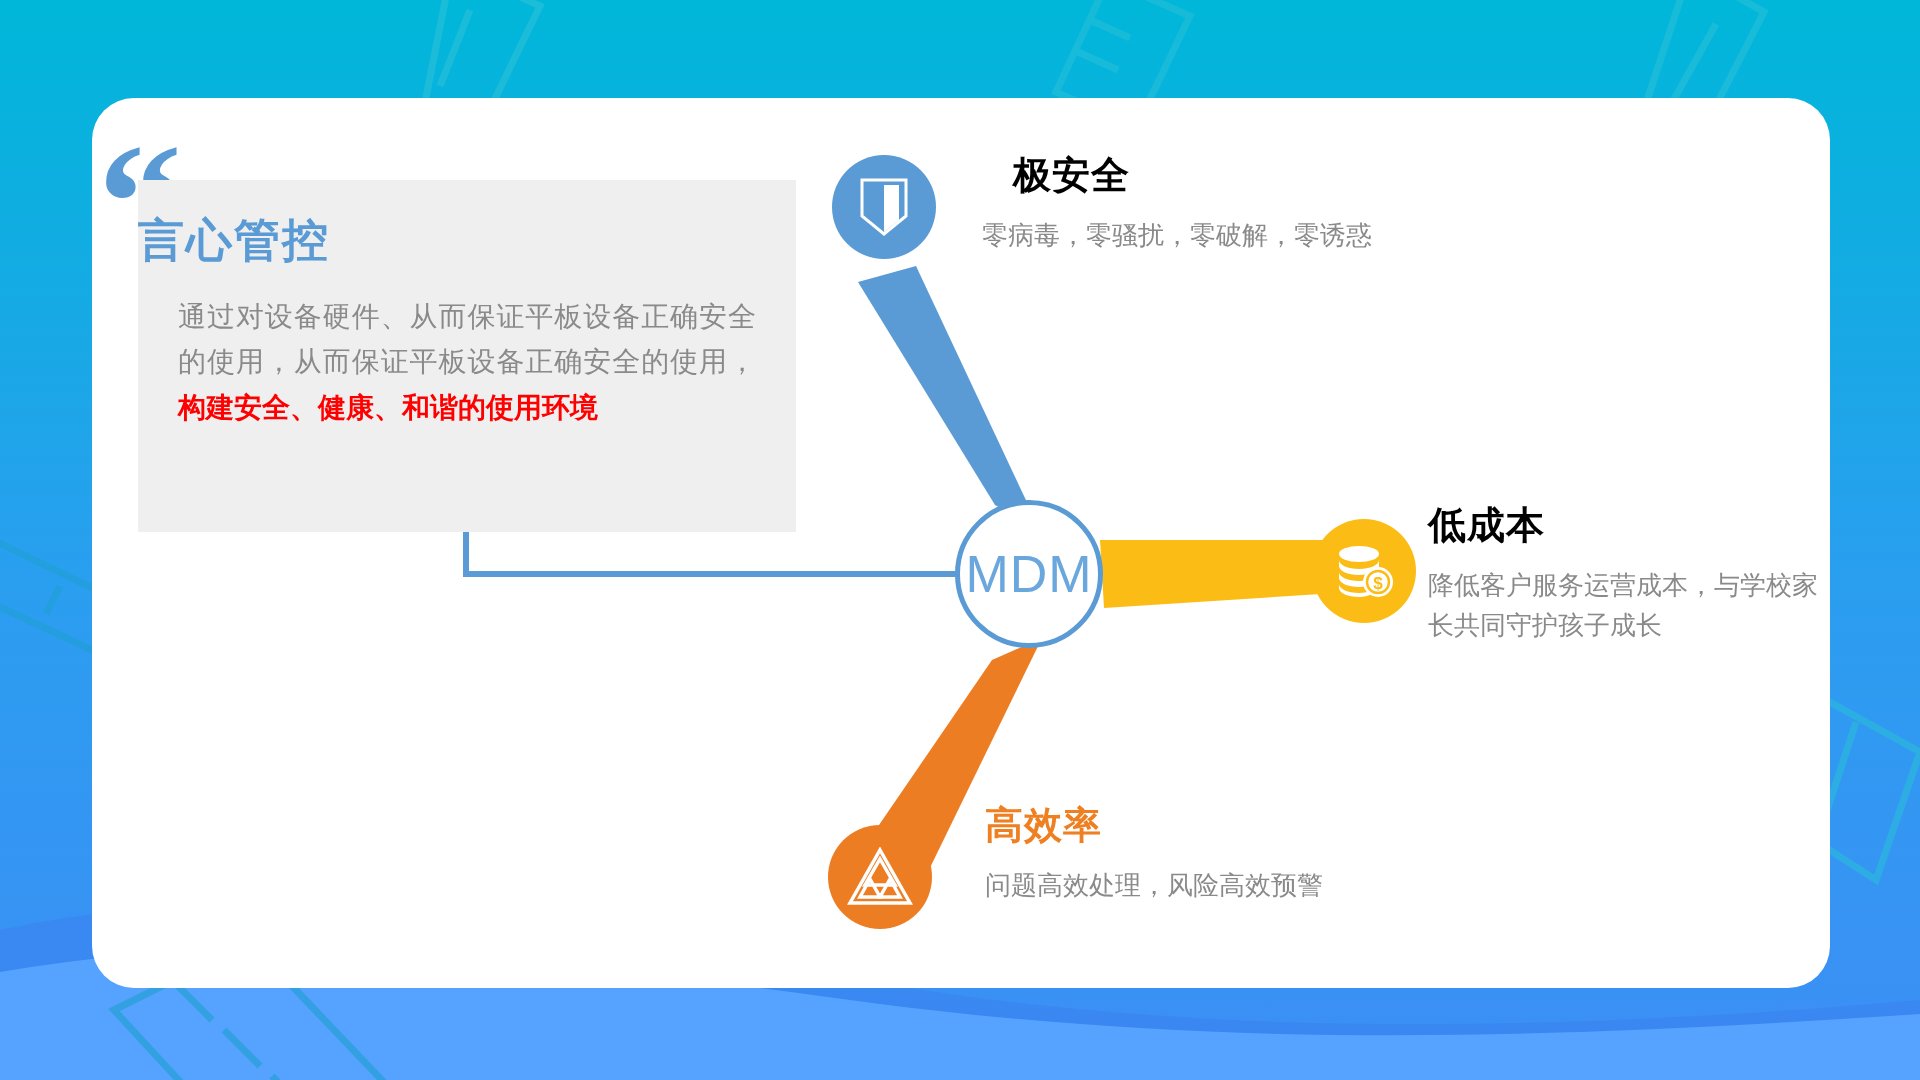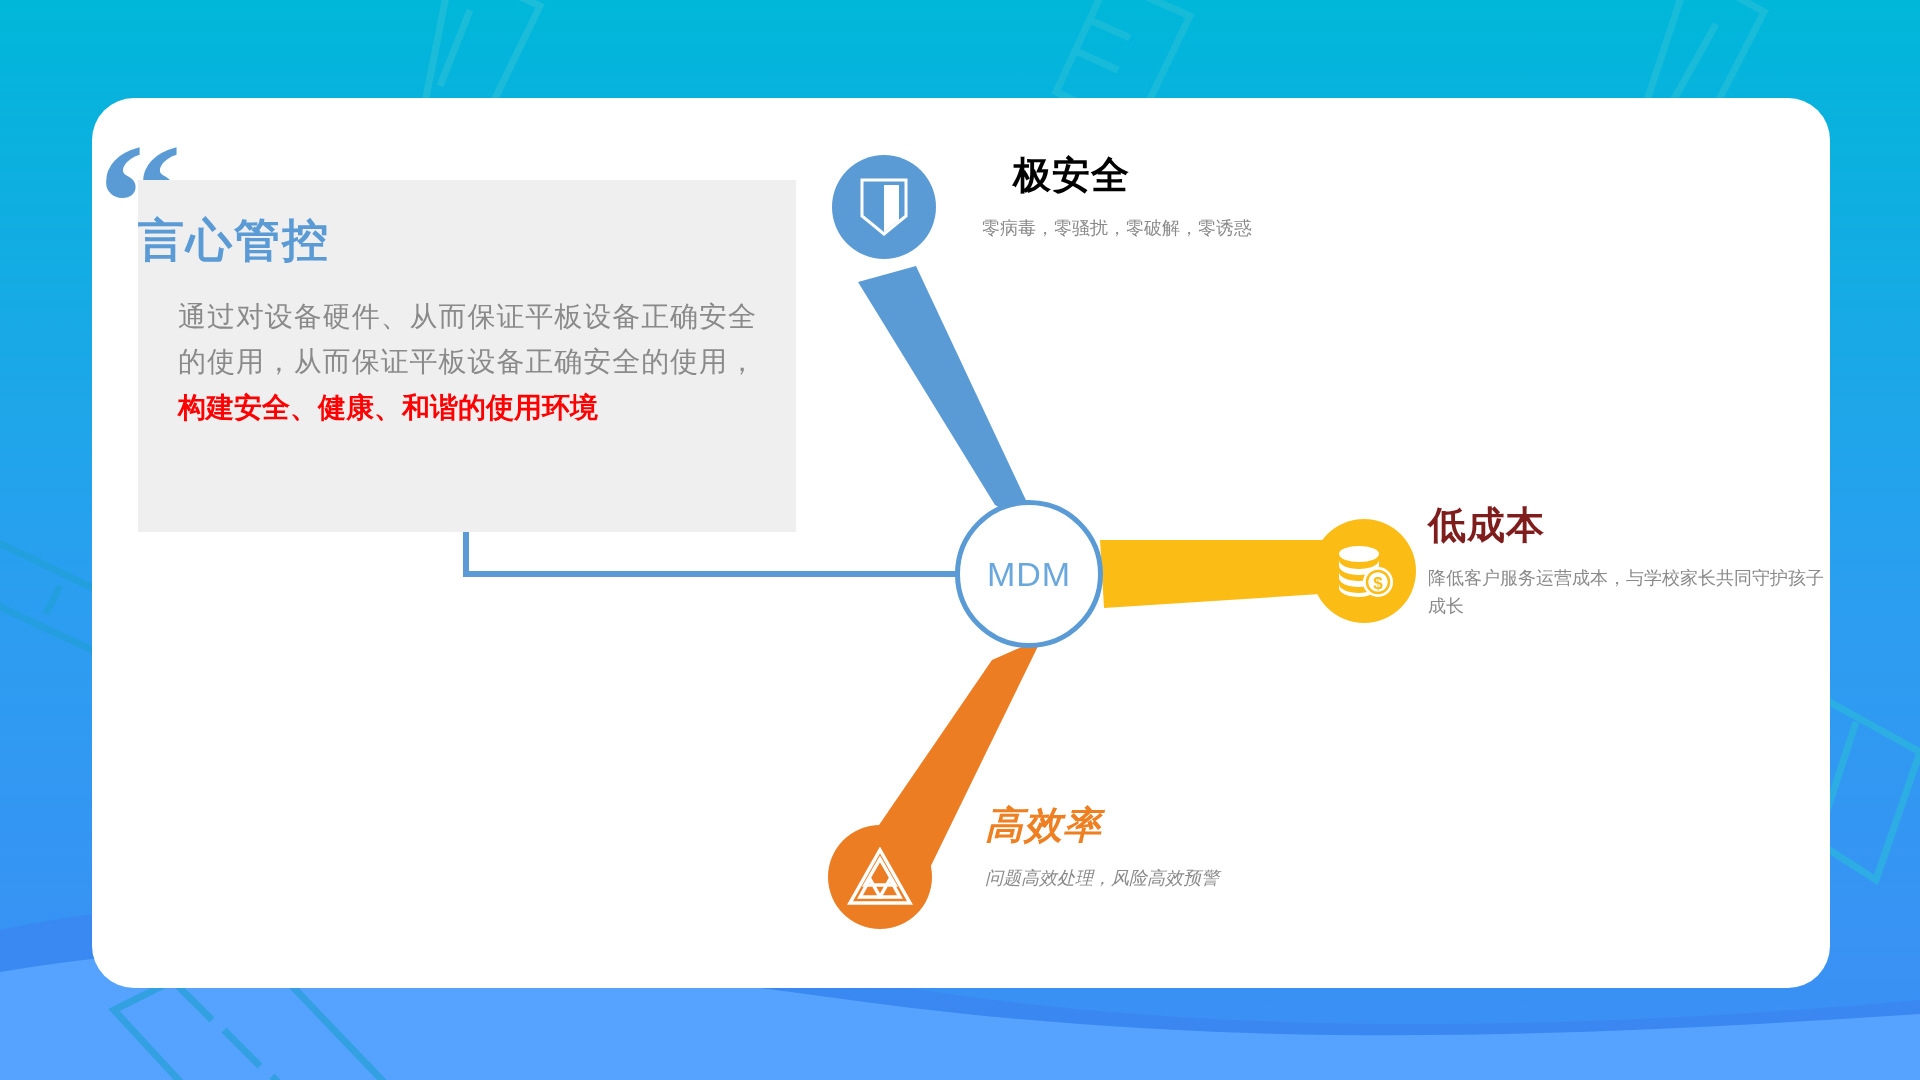--- a/index.html
+++ b/index.html
@@ -42,44 +42,44 @@
   #desc-body .hl{color:#ff0000;font-weight:700;margin-top:48px;}
 
   
   #mdm-circle{
     position:absolute;left:955px;top:500px;width:148px;height:148px;
     border:5px solid #5b9bd5;border-radius:50%;
     background:#ffffff;box-sizing:border-box;
     display:flex;align-items:center;justify-content:center;
     z-index:6;
   }
-  #mdm-label{font-size:34px;color:#6aa7dd;letter-spacing:1px;}
+  #mdm-label{font-size:52px;color:#6aa7dd;letter-spacing:1px;}
 
   
   .node-icon{
     position:absolute;width:104px;height:104px;border-radius:50%;
     display:flex;align-items:center;justify-content:center;z-index:5;
   }
   #icon-security{left:832px;top:155px;background:#5b9bd5;}
   #icon-cost{left:1312px;top:519px;background:#fbbd15;}
   #icon-efficiency{left:828px;top:825px;background:#ed7d23;}
 
   
   .feat{position:absolute;}
   .feat h3{
     margin:0;font-size:38px;font-weight:700;letter-spacing:1px;
   }
   .feat p{
-    margin:14px 0 0 0;font-size:18px;line-height:1.55;color:#8a8a8a;
+    margin:14px 0 0 0;font-size:26px;line-height:1.55;color:#8a8a8a;
   }
   #feat-security{left:982px;top:150px;width:560px;}
   #feat-security h3{color:#000000;margin-left:31px;}
   #feat-cost{left:1428px;top:500px;width:400px;}
-  #feat-cost h3{color:#7f1d1d;}
-  #feat-efficiency{left:985px;top:800px;width:360px;font-style:italic;}
+  #feat-cost h3{color:#000000;}
+  #feat-efficiency{left:985px;top:800px;width:360px;}
   #feat-efficiency h3{color:#ef8022;}
 </style>
 </head>
 <body>
 
 <div id="stage">
 
   <svg class="layer" viewBox="0 0 1920 1080" preserveAspectRatio="none">
     <defs>
       <linearGradient id="bgGrad" x1="0" y1="0" x2="0" y2="1">

